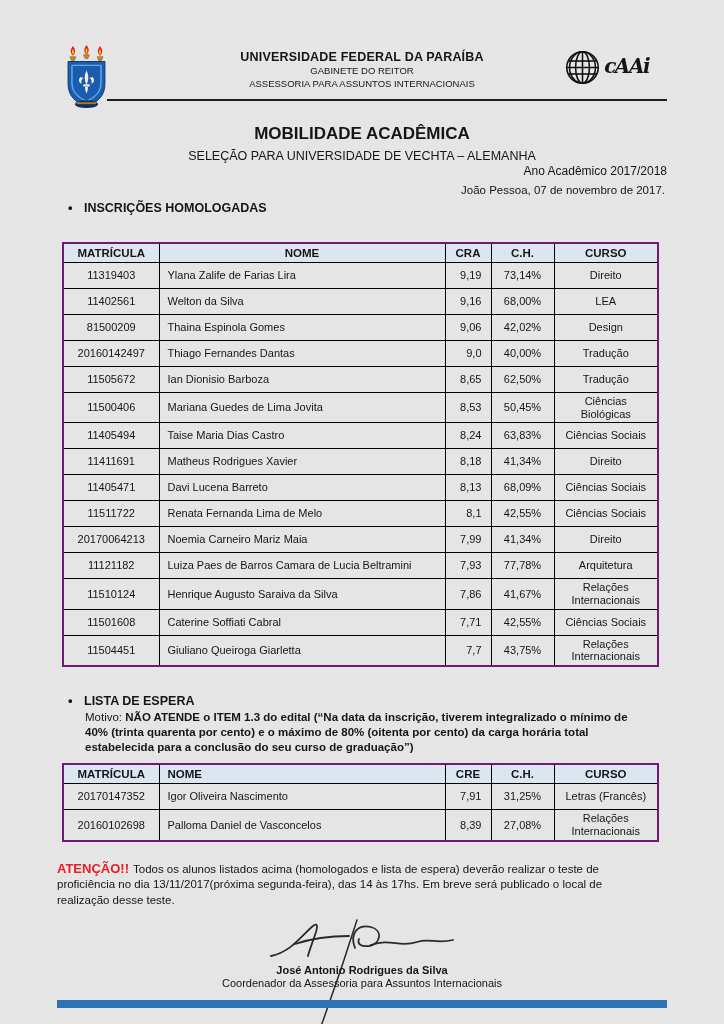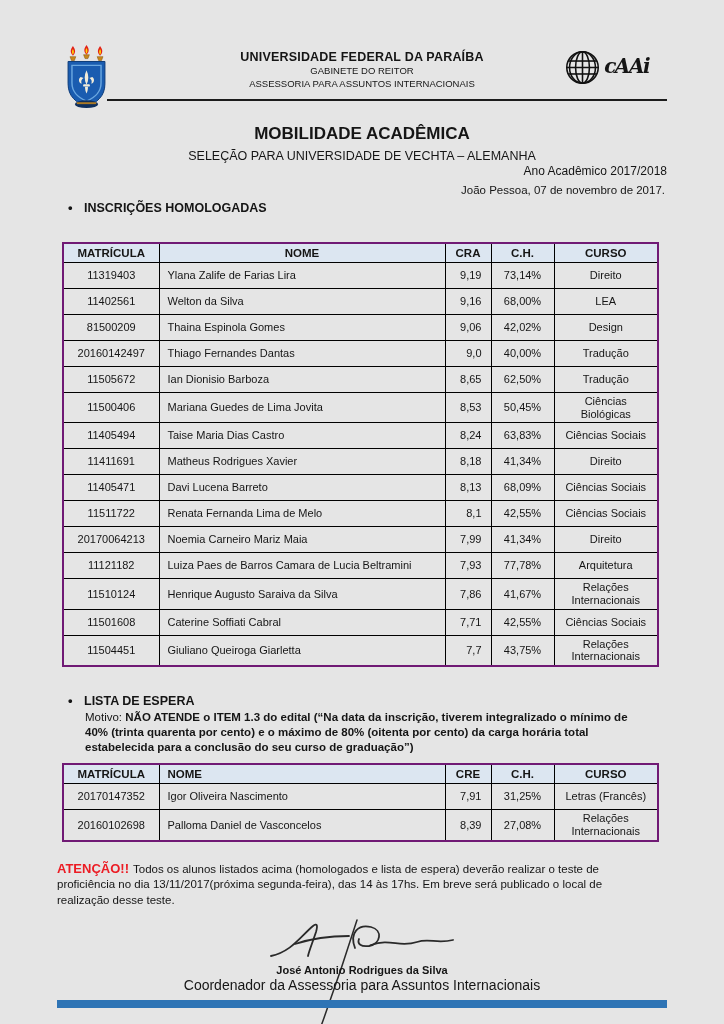--- a/index.html
+++ b/index.html
@@ -53,21 +53,21 @@
   .motivo b { font-weight:bold; }
 
   
   .attention { margin-top:18px; width:582px; font-size:11.5px; line-height:1.35; }
   .attention-label { color:var(--attention-red,#ec1c24); font-weight:bold; font-size:13px; margin-right:4px; }
 
   
   .sig-block { margin-top:4px; text-align:center; }
   .sig-scribble { display:block; margin:0 auto; width:210px; height:42px; overflow:visible; }
   .sig-name { font-size:11px; font-weight:bold; margin-top:2px; }
-  .sig-role { font-size:14px; margin-top:1px; }
+  .sig-role { font-size:11px; margin-top:1px; }
 
   .footer-bar { position:absolute; left:57px; right:57px; bottom:16px; height:8px;
     background:var(--footer-bar-blue,#2e74b5); }
 </style>
 </head>
 <body>
 
 <div class="page">
   <div class="content">
 

